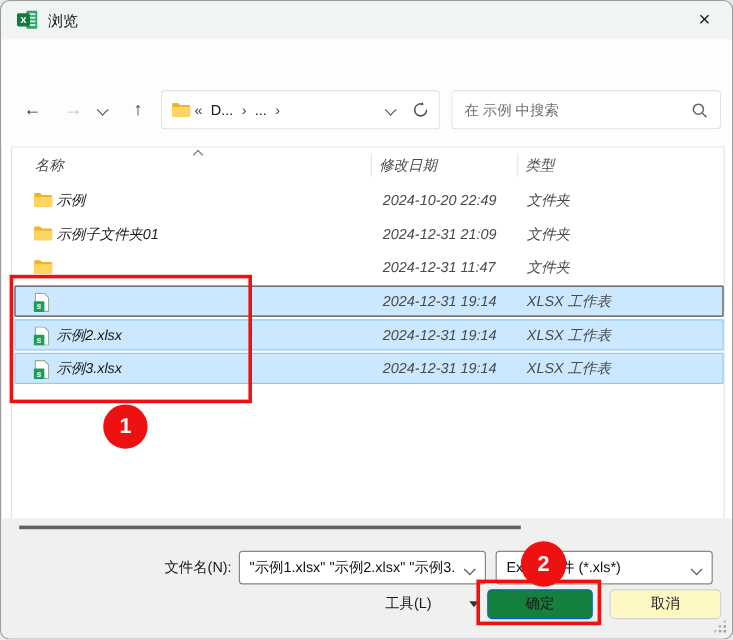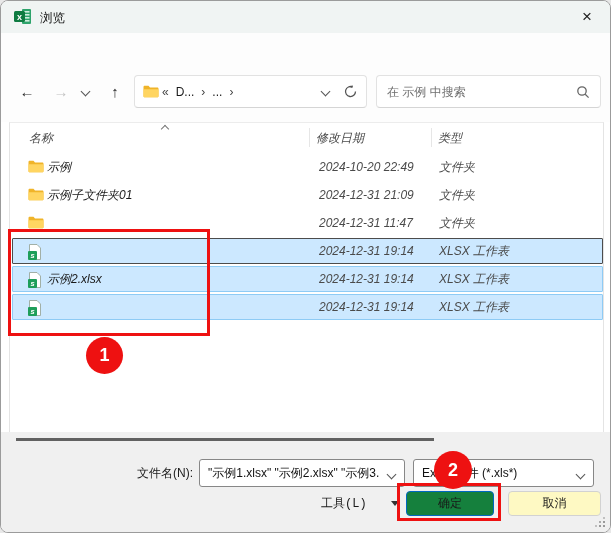--- a/index.html
+++ b/index.html
@@ -82,21 +82,21 @@
   .fn-label { position:absolute; left:96px; top:27px; width:96px; height:28px;
     line-height:28px; text-align:right; color:#1a1a1a; }
   .combo { position:absolute; top:27px; height:28px; background:#fff;
     border:1px solid #878787; border-radius:3px; display:flex; align-items:center;
     padding:0 22px 0 8px; overflow:hidden; }
   .combo .val { white-space:nowrap; overflow:hidden; color:#111; }
   .combo .cchev { position:absolute; right:9px; top:11px; }
   .combo1 { left:198px; width:206px; }
   .combo2 { left:412px; width:181px; }
   .tools { position:absolute; left:320px; top:59px; width:78px; height:24px;
-    display:flex; align-items:center; justify-content:space-between; color:#191919;font-family:Liberation Mono, monospace; }
+    display:flex; align-items:center; justify-content:space-between; color:#191919; }
   .btn { position:absolute; top:59px; height:25px; border-radius:4px;
     display:flex; align-items:center; justify-content:center; font-size:12px; color:#191919; }
   .btn-ok { left:405px; width:88px; background:#15803d; border:1px solid #0067c0; z-index:45; }
   .btn-cancel { left:507px; width:93px; background:#fef9c3; border:1px solid #d2d2d2; }
   .grip { position:absolute; right:4px; bottom:4px; width:12px; height:12px; }
   .grip::after { content:""; position:absolute; width:2px; height:2px; background:#9a9a9a;
     right:1px; bottom:1px;
     box-shadow:-4px 0 #9a9a9a, 0 -4px #9a9a9a, -8px 0 #c0c0c0, 0 -8px #c0c0c0, -4px -4px #ababab; }
 </style>
 </head>
@@ -219,20 +219,21 @@
       <span class="name">示例2.xlsx</span>
       <span class="date">2024-12-31 19:14</span>
       <span class="type">XLSX 工作表</span>
     </div>
     <div class="row sel" style="top:171px;">
       <svg class="fico" width="13" height="16" viewBox="0 0 13 16">
           <path d="M1.5 0.5 H9 L12.5 4 V15.5 H1.5 Z" fill="#fff" stroke="#9aa89d" stroke-width="0.9"></path>
           <rect x="0" y="7" width="9" height="9" rx="1" fill="#1e9e5a"></rect>
           <text x="4.5" y="13.8" font-size="7.5" font-weight="bold" fill="#fff" text-anchor="middle" font-family="Liberation Sans, sans-serif">s</text>
         </svg>
+      <span class="name">示例3.xlsx</span>
       <span class="date">2024-12-31 19:14</span>
       <span class="type">XLSX 工作表</span>
     </div>
   </div>
 
   <div class="footer">
     <div class="splitter"></div>
     <span class="fn-label">文件名(N):</span>
     <div class="combo combo1">
       <span class="val">"示例1.xlsx" "示例2.xlsx" "示例3.</span>

